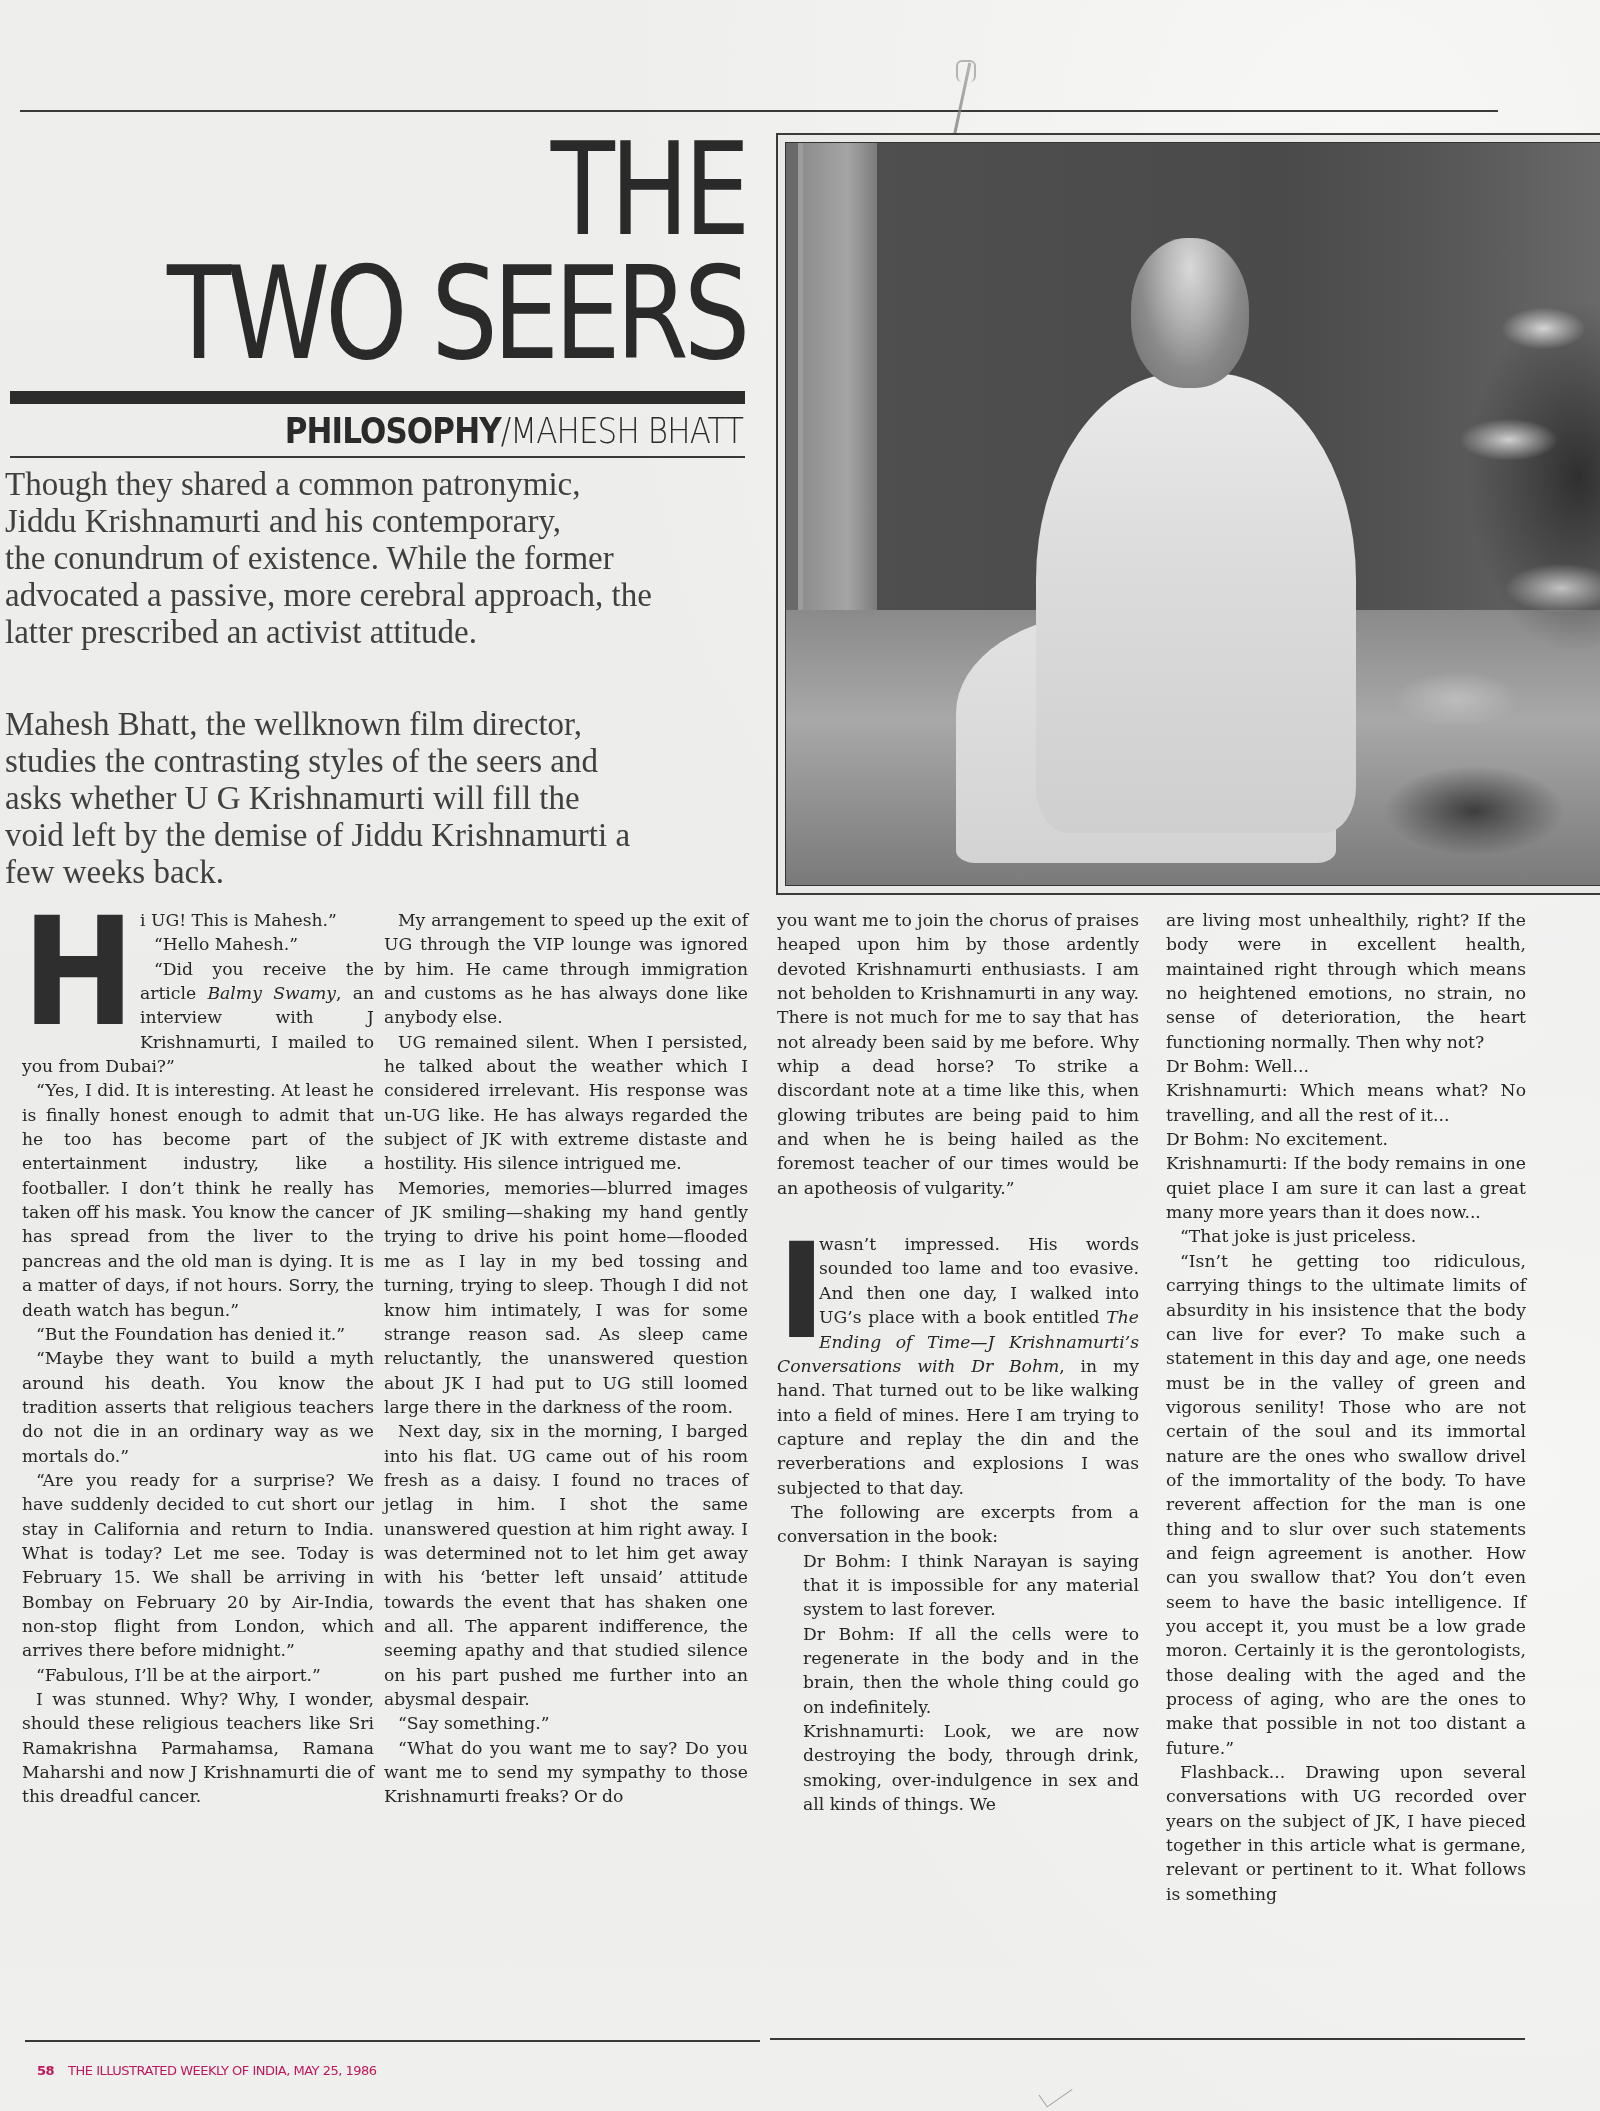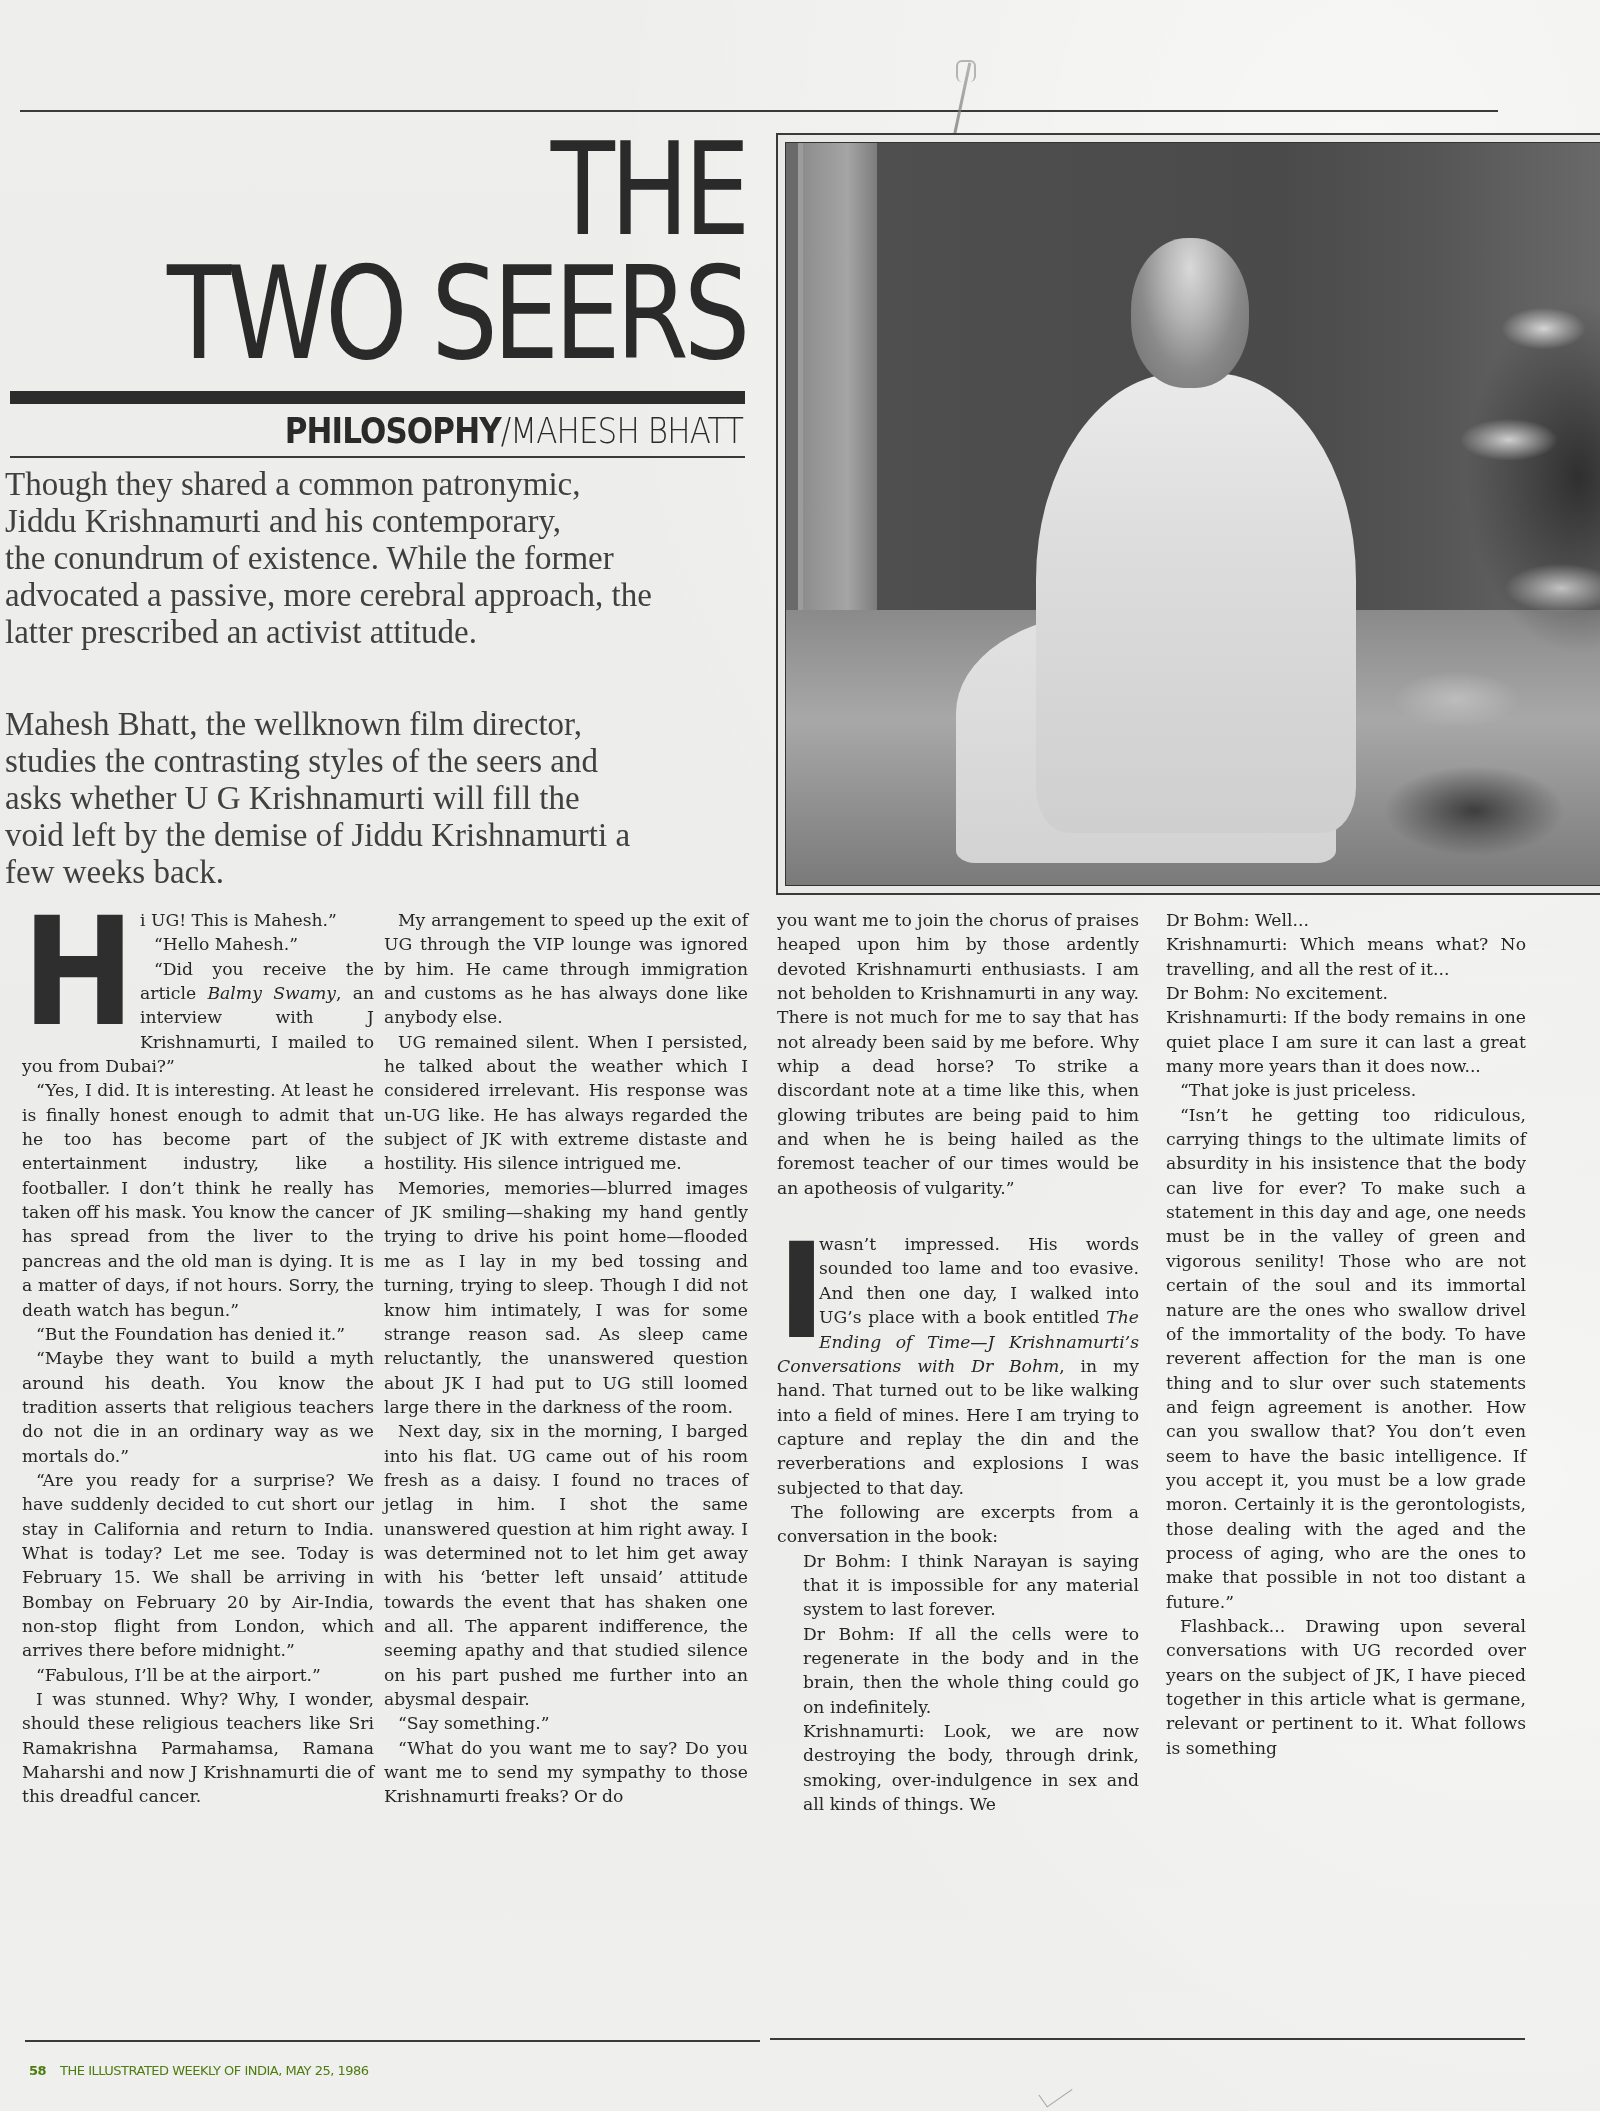--- a/index.html
+++ b/index.html
@@ -81,22 +81,22 @@
   .col-3 { left:777px; width:362px; }
   .col-4 { left:1166px; width:360px; }
   .col .dlg { padding-left:26px; text-indent:0; }
   .dropcap { float:left; font-family:"DejaVu Sans", sans-serif; font-weight:bold; color:#2e2e2e;
              line-height:.78; margin:6px 10px 0 0; }
   .dropcap-h { font-size:150px; transform:scaleX(.9); transform-origin:left top; width:108px; }
   .dropcap-i { font-size:132px; width:32px; margin-top:8px; }
   em { font-style:italic; }
   .gap { height:32px; }
   
-  .footer { position:absolute; left:29px; top:2063px; font-family:"DejaVu Sans", sans-serif;
-            font-size:13px; color:#4d7c0f; letter-spacing:-.5px; white-space:nowrap; }
+  .footer { position:absolute; left:37px; top:2063px; font-family:"DejaVu Sans", sans-serif;
+            font-size:13px; color:#be185d; letter-spacing:-.5px; white-space:nowrap; }
   .footer .pg { font-weight:bold; margin-right:14px; }
   .checkmark { position:absolute; left:1040px; top:2085px; width:30px; height:14px;
                border-left:1.5px solid rgba(110,110,110,.6); border-bottom:1.5px solid rgba(110,110,110,.6);
                transform:rotate(-35deg); }
 </style>
 </head>
 <body>
 
 <div class="paper"></div>
 
@@ -163,20 +163,21 @@
   <p class="noind">you want me to join the chorus of praises heaped upon him by those ardently devoted Krishnamurti enthusiasts. I am not beholden to Krishnamurti in any way. There is not much for me to say that has not already been said by me before. Why whip a dead horse? To strike a discordant note at a time like this, when glowing tributes are being paid to him and when he is being hailed as the foremost teacher of our times would be an apotheosis of vulgarity.”</p>
   <div class="gap"></div>
   <p class="noind"><span class="dropcap dropcap-i">I</span><span> wasn’t impressed. His words sounded too lame and too evasive. And then one day, I walked into UG’s place with a book entitled </span><em>The Ending of Time—J Krishnamurti’s Conversations with Dr Bohm</em><span>, in my hand. That turned out to be like walking into a field of mines. Here I am trying to capture and replay the din and the reverberations and explosions I was subjected to that day.</span></p>
   <p>The following are excerpts from a conversation in the book:</p>
   <p class="dlg">Dr Bohm: I think Narayan is saying that it is impossible for any material system to last forever.</p>
   <p class="dlg">Dr Bohm: If all the cells were to regenerate in the body and in the brain, then the whole thing could go on indefinitely.</p>
   <p class="dlg">Krishnamurti: Look, we are now destroying the body, through drink, smoking, over-indulgence in sex and all kinds of things. We</p>
 </div>
 
 <div class="col col-4">
+  <p class="noind">are living most unhealthily, right? If the body were in excellent health, maintained right through which means no heightened emotions, no strain, no sense of deterioration, the heart functioning normally. Then why not?</p>
   <p class="noind">Dr Bohm: Well...</p>
   <p class="noind">Krishnamurti: Which means what? No travelling, and all the rest of it...</p>
   <p class="noind">Dr Bohm: No excitement.</p>
   <p class="noind">Krishnamurti: If the body remains in one quiet place I am sure it can last a great many more years than it does now...</p>
   <p>“That joke is just priceless.</p>
   <p>“Isn’t he getting too ridiculous, carrying things to the ultimate limits of absurdity in his insistence that the body can live for ever? To make such a statement in this day and age, one needs must be in the valley of green and vigorous senility! Those who are not certain of the soul and its immortal nature are the ones who swallow drivel of the immortality of the body. To have reverent affection for the man is one thing and to slur over such statements and feign agreement is another. How can you swallow that? You don’t even seem to have the basic intelligence. If you accept it, you must be a low grade moron. Certainly it is the gerontologists, those dealing with the aged and the process of aging, who are the ones to make that possible in not too distant a future.”</p>
   <p>Flashback... Drawing upon several conversations with UG recorded over years on the subject of JK, I have pieced together in this article what is germane, relevant or pertinent to it. What follows is something</p>
 </div>
 
 <div class="rule" style="left:25px; top:2040px; width:735px; height:2px;"></div>

